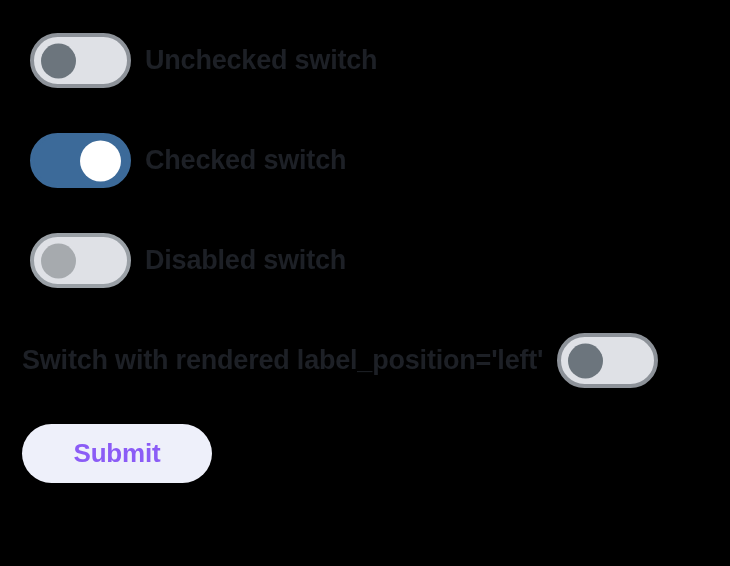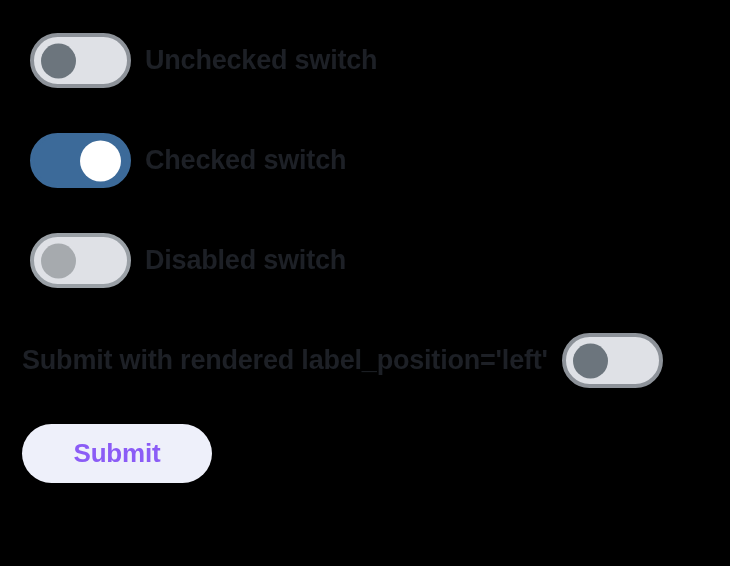--- a/index.html
+++ b/index.html
@@ -124,21 +124,21 @@
   </div>
 
   <div class="switch-row" style="left:30px; top:233px;">
     <div class="switch disabled" role="switch" aria-checked="false" aria-disabled="true">
       <span class="thumb"></span>
     </div>
     <span class="switch-label">Disabled switch</span>
   </div>
 
   <div class="switch-row" style="left:22px; top:333px;">
-    <span class="switch-label">Submit with rendered label_position='left'</span>
+    <span class="switch-label">Switch with rendered label_position='left'</span>
     <div class="switch off" role="switch" aria-checked="false">
       <span class="thumb"></span>
     </div>
   </div>
 
   <button class="submit-button">Submit</button>
 
 </div>
 
 </body></html>

